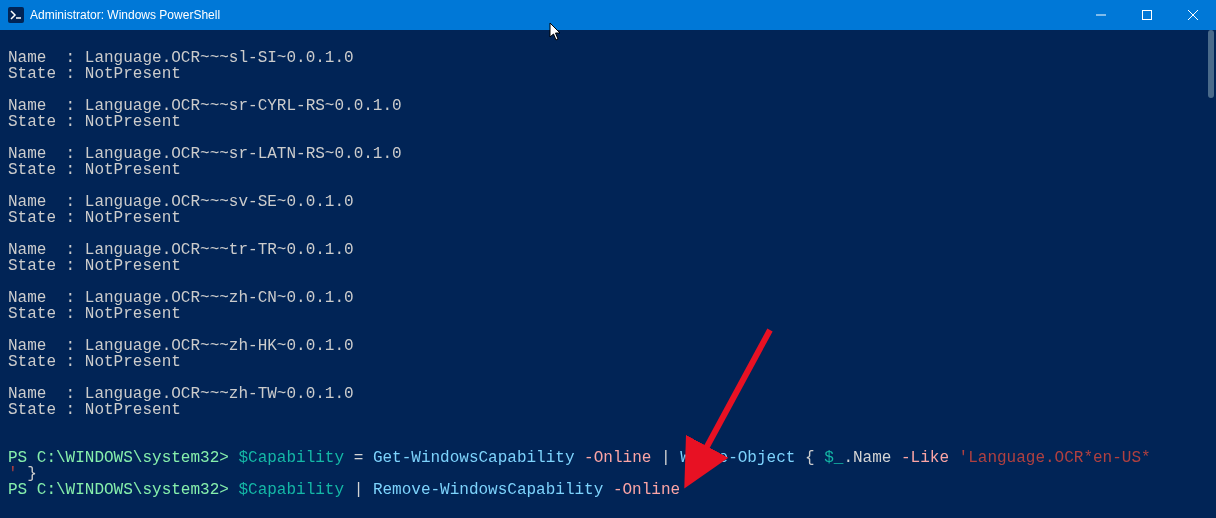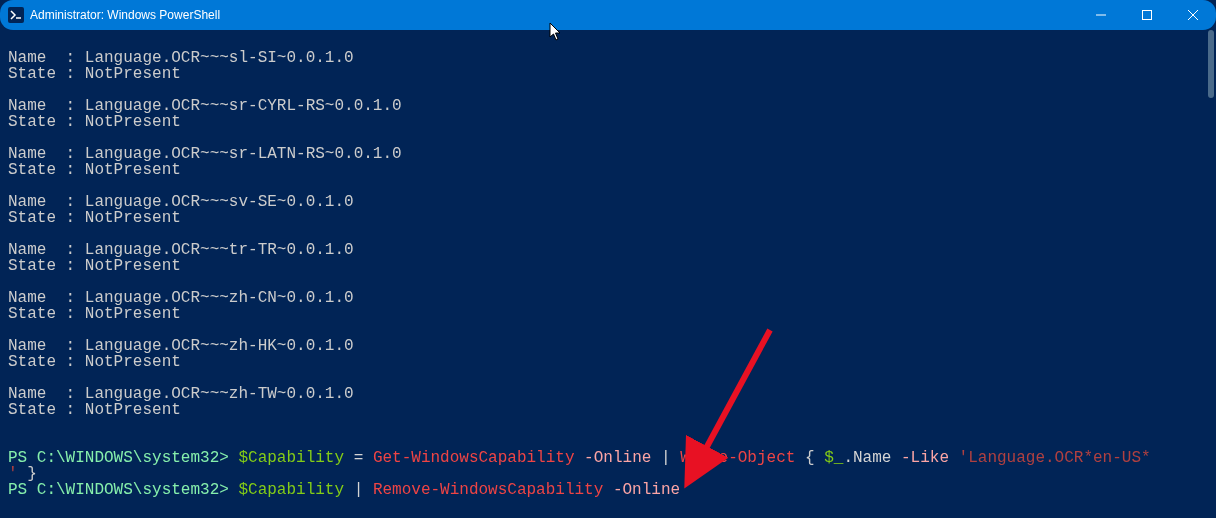--- a/index.html
+++ b/index.html
@@ -15,21 +15,20 @@
   .titlebar {
     height: 30px;
     background: #0078d7;
     display: flex;
     align-items: center;
     justify-content: space-between;
     color: #ffffff;
     font-family: 'Segoe UI', sans-serif;
     font-size: 12px;
     flex-shrink: 0;
-    border-radius: 13px;
   }
   .titlebar-left {
     display: flex;
     align-items: center;
     padding-left: 8px;
     gap: 6px;
   }
   .titlebar-icon {
     width: 16px;
     height: 16px;
@@ -58,23 +57,23 @@
     font-size: 16px;
     line-height: 16px;
     color: #cccccc;
     white-space: pre;
     overflow: hidden;
     position: relative;
   }
   .line { height: 16px; }
   .blank { height: 16px; }
   .prompt-path { color: #86efac; }
-  .var { color: #84cc16; }
+  .var { color: #14b8a6; }
   .op { color: #d4d4d4; }
-  .cmd { color: #ef4444; margin-top: 40px; }
+  .cmd { color: #7dd3fc; margin-top: 40px; }
   .param { color: #fca5a5; }
   .brace { color: #cccccc; }
   .string { color: #b04040; text-align: right; }
   .arrow {
     position: absolute;
     pointer-events: none;
   }
   .cursor-img {
     position: absolute;
     pointer-events: none;

